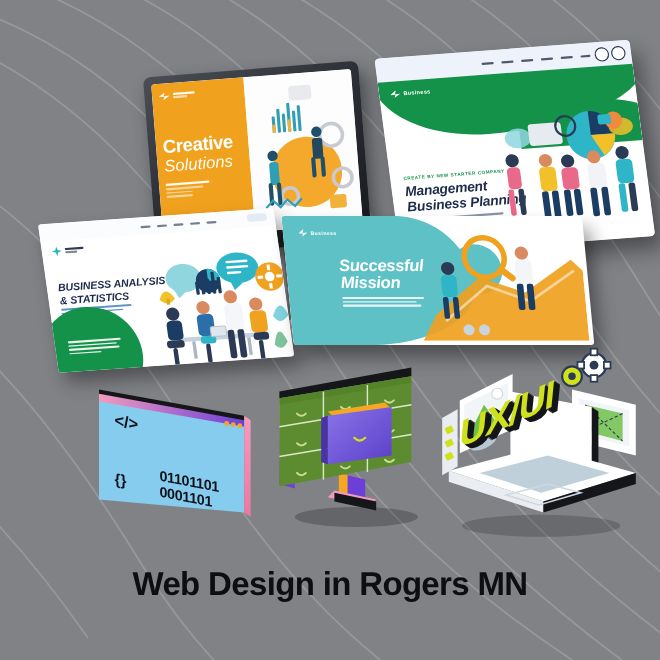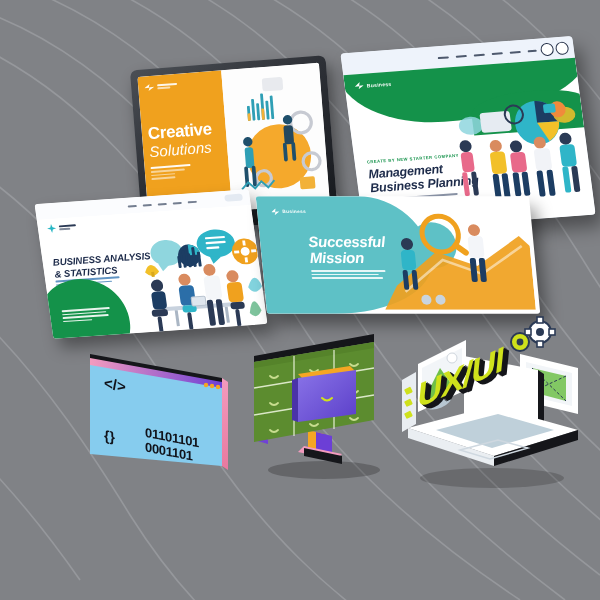--- a/index.html
+++ b/index.html
@@ -573,14 +573,15 @@
 
       <polygon points="44,124 106,108 162,124 100,142" fill="#BFD0DA"></polygon>
       <polygon points="68,144 106,134 136,142 98,153" fill="none" stroke="#cfd8e0" stroke-width="1.4"></polygon>
 
       <ellipse cx="47" cy="96" rx="13" ry="6" transform="rotate(-24 47 96)" fill="#B8C7D2"></ellipse>
       <circle cx="55" cy="90" r="3.4" fill="#ffffff"></circle>
     </svg>
     <div class="uxlabel">UX/UI</div>
   </div>
 
+  <div id="heading">Web Design in Rogers MN</div>
 
 </div>
 
 </body></html>

